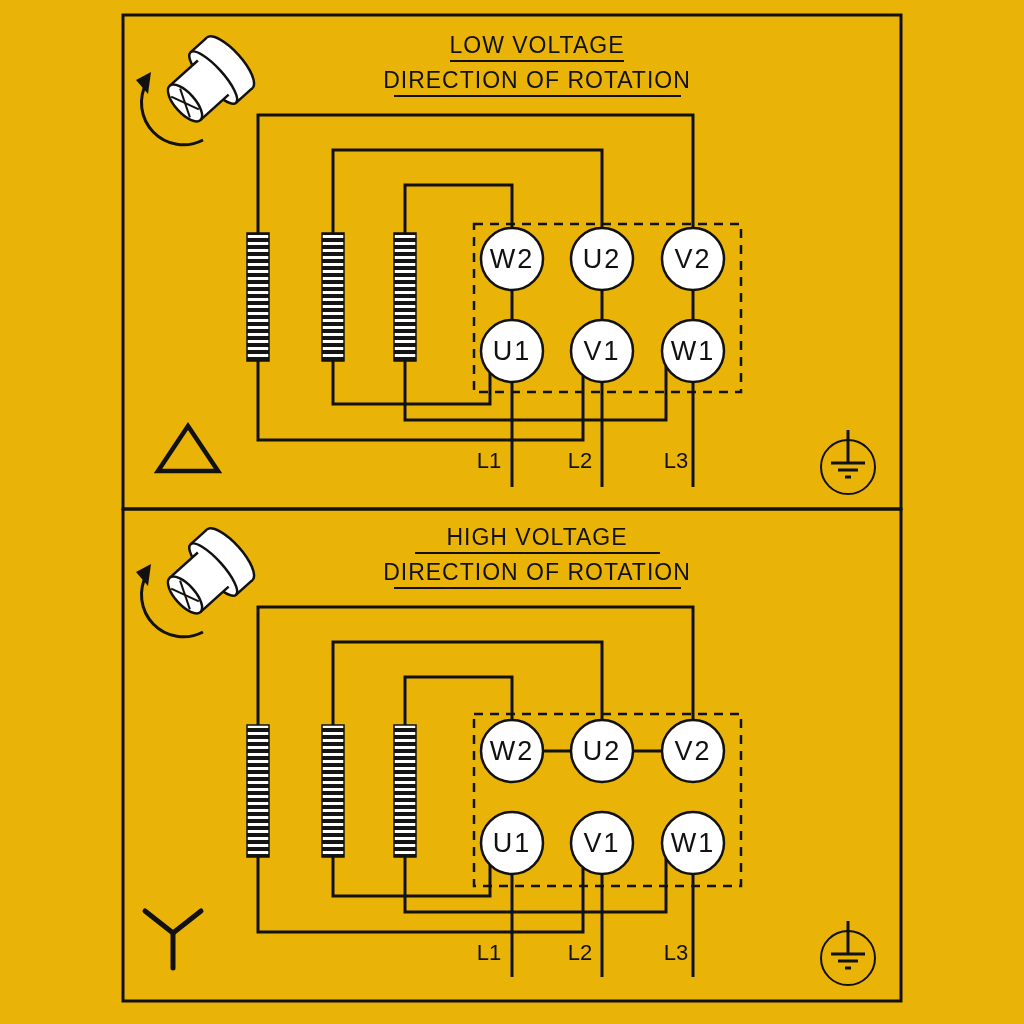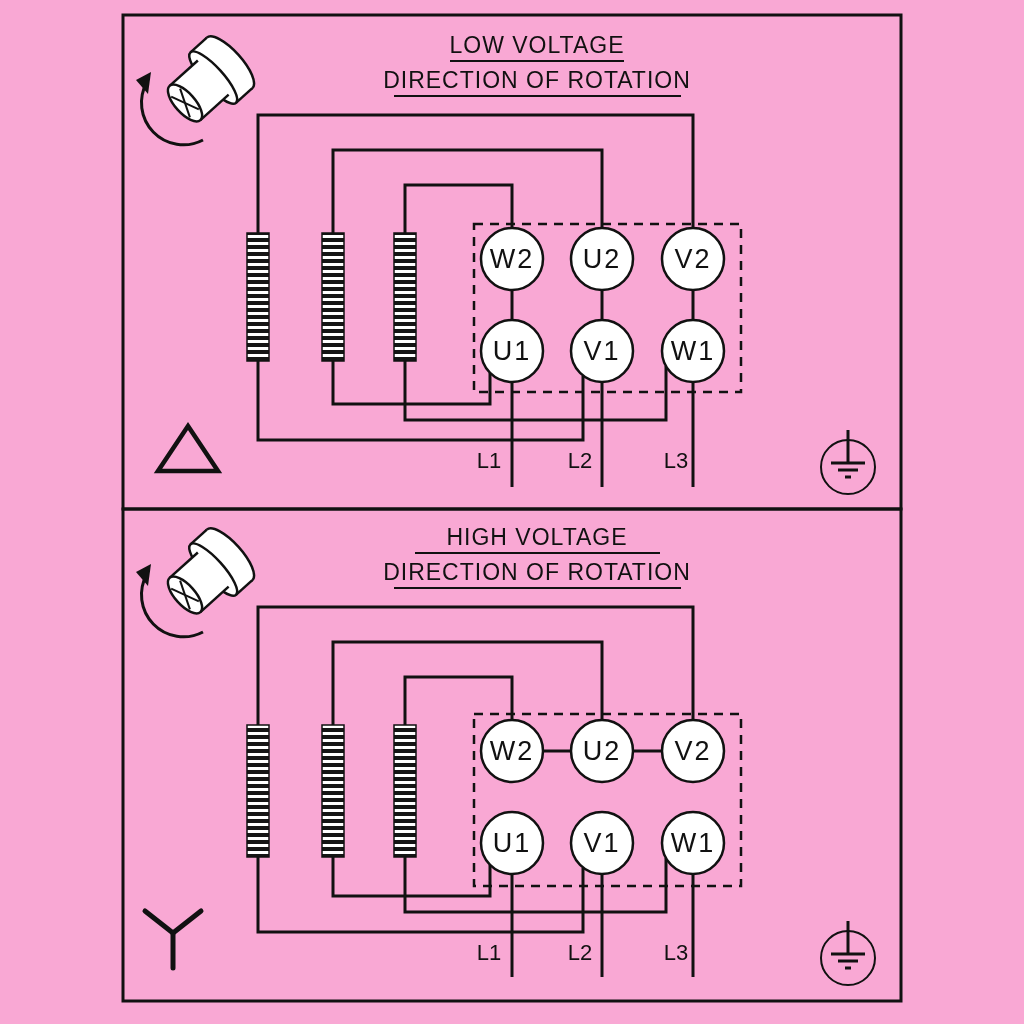--- a/index.html
+++ b/index.html
@@ -1,17 +1,17 @@
 <!DOCTYPE html>
 <html><head>
 <meta charset="utf-8">
 <style>
   html,body{margin:0;padding:0;background:#ffffff;}
   body{font-family:"Liberation Sans", sans-serif;}
-  .stage{position:relative;width:1024px;height:1024px;background:#f9a8d4;overflow:hidden;}
+  .stage{position:relative;width:1024px;height:1024px;background:#eab308;overflow:hidden;}
   svg{display:block;}
   .frame{fill:none;stroke:#111111;stroke-width:3;}
   .wire{fill:none;stroke:#111111;stroke-width:3;}
   .thin{fill:none;stroke:#111111;stroke-width:2;}
   .dashbox{fill:none;stroke:#111111;stroke-width:2.5;stroke-dasharray:9 7;}
   .term{fill:#ffffff;stroke:#111111;stroke-width:2.5;}
   .termlabel{font-size:27px;letter-spacing:2px;fill:#111111;text-anchor:middle;}
   .title{font-size:23px;fill:#111111;text-anchor:middle;letter-spacing:1px;}
   .llabel{font-size:22px;fill:#111111;text-anchor:middle;}
   .sym{fill:none;stroke:#111111;stroke-width:4.5;}

